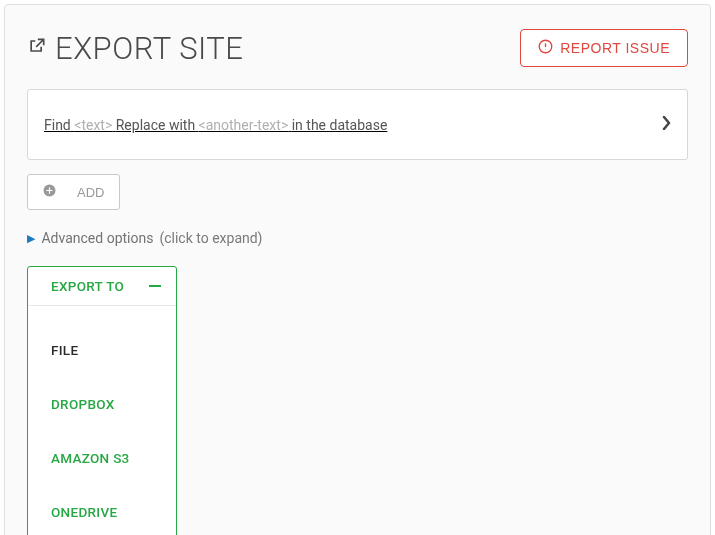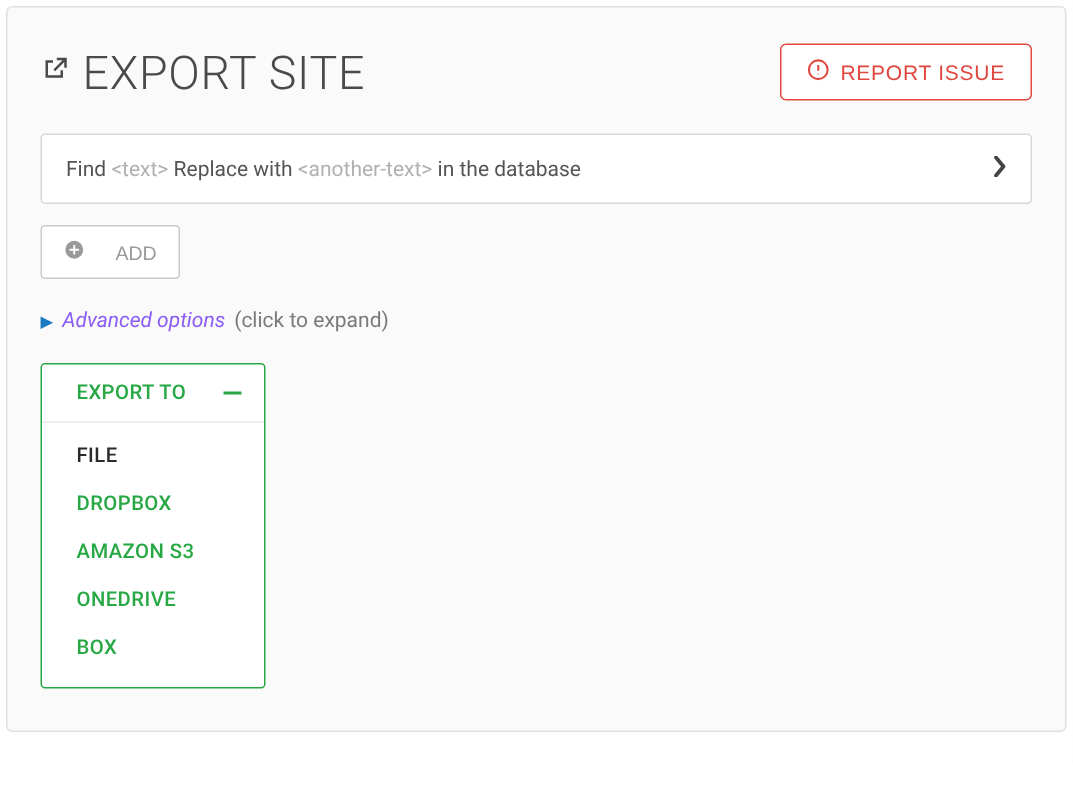--- a/index.html
+++ b/index.html
@@ -56,26 +56,27 @@
       cursor: pointer;
     }
     .report-icon {
       width: 15px;
       height: 15px;
     }
     .find-replace-row {
       border: 1px solid #d8d8d8;
       background: #fff;
       border-radius: 3px;
-      padding: 13px 16px;
+      padding: 25px 16px;
       display: flex;
       justify-content: space-between;
       align-items: center;
       margin-bottom: 14px;
       cursor: pointer;
+      text-decoration: underline;
     }
     .fr-text {
       font-size: 14px;
       color: #555;
     }
     .fr-placeholder {
       color: #b0b0b0;
     }
     .fr-chevron {
       color: #444;
@@ -104,22 +105,21 @@
       gap: 6px;
       font-size: 14px;
       margin-bottom: 20px;
       cursor: pointer;
     }
     .advanced-caret {
       color: #1f7bbf;
       font-size: 11px;
     }
     .advanced-link {
-      color: #8b5cf6;
-      font-style: italic;
+      color: #737373;
     }
     .advanced-hint {
       color: #7a7a7a;
     }
     .dropdown {
       border: 1.5px solid #27a845;
       border-radius: 3px;
       background: #fff;
       width: 150px;
     }
@@ -146,20 +146,21 @@
     .dropdown-list {
       padding: 6px 0 10px 0;
     }
     .dropdown-item {
       padding: 8px 15px 8px 23px;
       font-size: 13.5px;
       font-weight: 500;
       color: #27a845;
       cursor: pointer;
       letter-spacing: 0.3px;
+      margin-top: 22px;
     }
     .dropdown-item.selected {
       color: #2a2a2a;
     }
   </style>
 </head>
 <body>
 
 <div class="panel">
 

